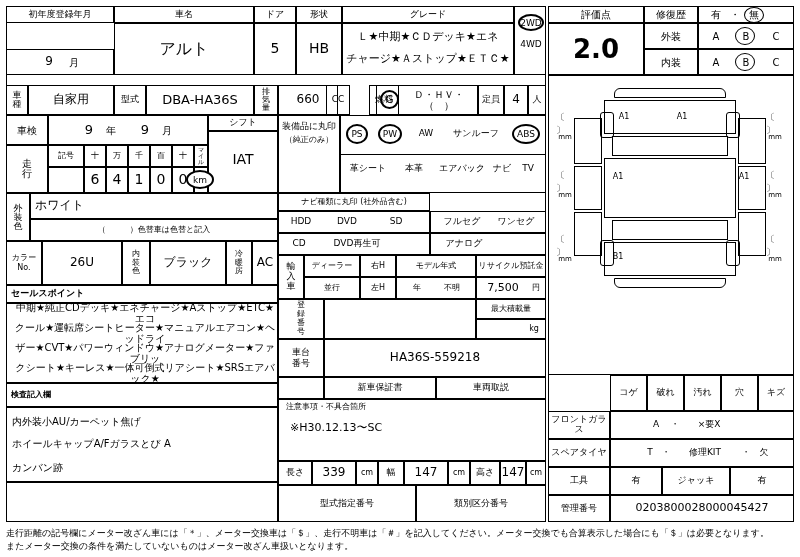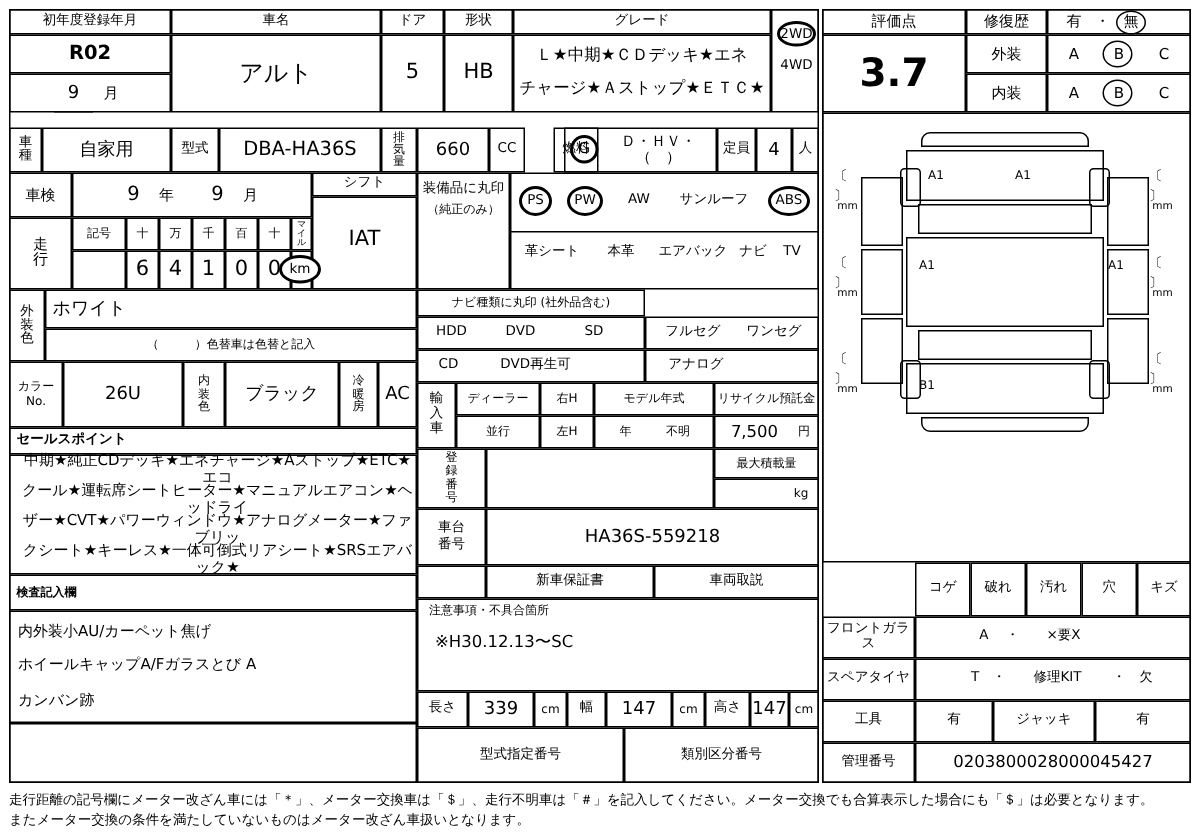--- a/index.html
+++ b/index.html
@@ -33,21 +33,20 @@
 </style>
 </head>
 <body>
 
 <div class="sheet">
 
   <div class="bx" style="left:6px;top:6px;width:540px;height:516px;"></div>
   <div class="bx" style="left:548px;top:6px;width:246px;height:516px;"></div>
 
   <div class="bx lbl f9" style="left:6px;top:6px;width:108px;height:17px;">初年度登録年月</div>
-  <div class="bx lbl f13 b" style="left:6px;top:23px;width:108px;height:26px;">R02</div>
   <div class="bx" style="left:6px;top:49px;width:108px;height:26px;"></div>
   <div class="lbl f12" style="left:36px;top:49px;width:26px;height:26px;border-bottom:1px solid #000;">9</div>
   <div class="lbl f10" style="left:64px;top:49px;width:20px;height:26px;">月</div>
 
   <div class="bx lbl f16" style="left:114px;top:23px;width:140px;height:52px;">アルト</div>
   <div class="bx lbl f9" style="left:114px;top:6px;width:140px;height:17px;">車名</div>
 
   <div class="bx lbl f9" style="left:254px;top:6px;width:42px;height:17px;">ドア</div>
   <div class="bx lbl f14" style="left:254px;top:23px;width:42px;height:52px;">5</div>
 
@@ -58,21 +57,21 @@
   <div class="bx" style="left:342px;top:23px;width:172px;height:52px;"></div>
   <div class="lbl f11" style="left:342px;top:26px;width:172px;height:22px;">Ｌ★中期★ＣＤデッキ★エネ</div>
   <div class="lbl f11" style="left:342px;top:48px;width:172px;height:22px;">チャージ★Ａストップ★ＥＴＣ★</div>
 
   <div class="bx" style="left:514px;top:6px;width:32px;height:69px;"></div>
   <div class="ell f9" style="position:absolute;left:518px;top:14px;width:26px;height:17px;">2WD</div>
   <div class="lbl f9" style="left:518px;top:38px;width:26px;height:14px;">4WD</div>
 
   <div class="bx lbl f10" style="left:548px;top:6px;width:96px;height:17px;">評価点</div>
   <div class="bx" style="left:548px;top:23px;width:96px;height:52px;"></div>
-  <div class="lbl f26 b" style="left:548px;top:23px;width:96px;height:52px;">3.7</div>
+  <div class="lbl f26 b" style="left:548px;top:23px;width:96px;height:52px;">2.0</div>
 
   <div class="bx lbl f10" style="left:644px;top:6px;width:54px;height:17px;">修復歴</div>
   <div class="bx" style="left:698px;top:6px;width:96px;height:17px;"></div>
   <div class="lbl f10" style="left:704px;top:6px;width:24px;height:17px;">有</div>
   <div class="lbl f10" style="left:728px;top:6px;width:14px;height:17px;">・</div>
   <div class="lbl f10" style="left:742px;top:6px;width:24px;height:17px;">無</div>
   <div class="circ" style="position:absolute;left:744px;top:7px;width:20px;height:16px;border-width:1.5px;"></div>
 
   <div class="bx lbl f10" style="left:644px;top:23px;width:54px;height:26px;">外装</div>
   <div class="bx" style="left:698px;top:23px;width:96px;height:26px;"></div>
@@ -86,21 +85,21 @@
   <div class="lbl f10" style="left:702px;top:49px;width:28px;height:26px;">A</div>
   <div class="lbl f10" style="left:732px;top:49px;width:28px;height:26px;">B</div>
   <div class="lbl f10" style="left:762px;top:49px;width:28px;height:26px;">C</div>
   <div class="circ" style="position:absolute;left:735px;top:53px;width:20px;height:18px;border-width:1.5px;"></div>
 
   <div class="bx lbl f9" style="left:6px;top:85px;width:22px;height:30px;line-height:1;">車<br>種</div>
   <div class="bx lbl f12" style="left:28px;top:85px;width:86px;height:30px;">自家用</div>
   <div class="bx lbl f9" style="left:114px;top:85px;width:32px;height:30px;">型式</div>
   <div class="bx lbl f13" style="left:146px;top:85px;width:108px;height:30px;">DBA-HA36S</div>
   <div class="bx lbl f8" style="left:254px;top:85px;width:24px;height:30px;line-height:1;">排<br>気<br>量</div>
-  <div class="bx lbl f12" style="left:278px;top:85px;width:48px;height:30px;">660</div>
+  <div class="bx lbl f12" style="left:278px;top:85px;width:60px;height:30px;">660</div>
   <div class="bx lbl f9" style="left:326px;top:85px;width:24px;height:30px;">CC</div>
   <div class="bx lbl f9" style="left:350px;top:85px;width:30px;height:30px;margin-left:19px;">燃料</div>
   <div class="bx" style="left:376px;top:85px;width:102px;height:30px;"></div>
   <div class="circ f10" style="position:absolute;left:380px;top:90px;width:19px;height:19px;">G</div>
   <div class="lbl f10" style="left:402px;top:85px;width:74px;height:30px;">Ｄ・ＨＶ・（　）</div>
   <div class="bx lbl f9" style="left:478px;top:85px;width:26px;height:30px;">定員</div>
   <div class="bx lbl f12" style="left:504px;top:85px;width:24px;height:30px;">4</div>
   <div class="bx lbl f9" style="left:528px;top:85px;width:18px;height:30px;">人</div>
 
   <div class="bx lbl f10" style="left:6px;top:115px;width:42px;height:30px;">車検</div>

